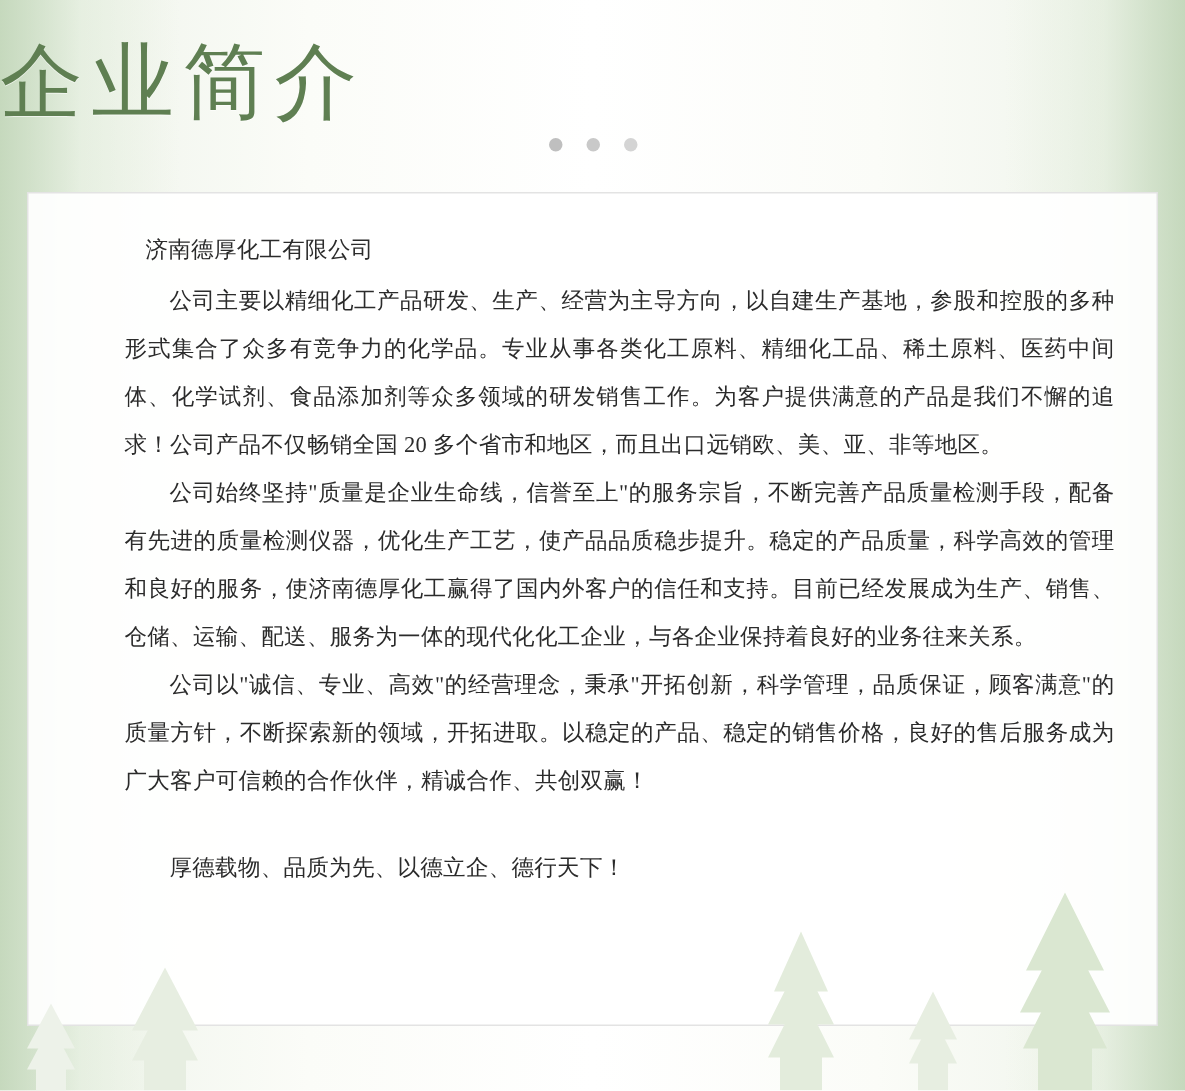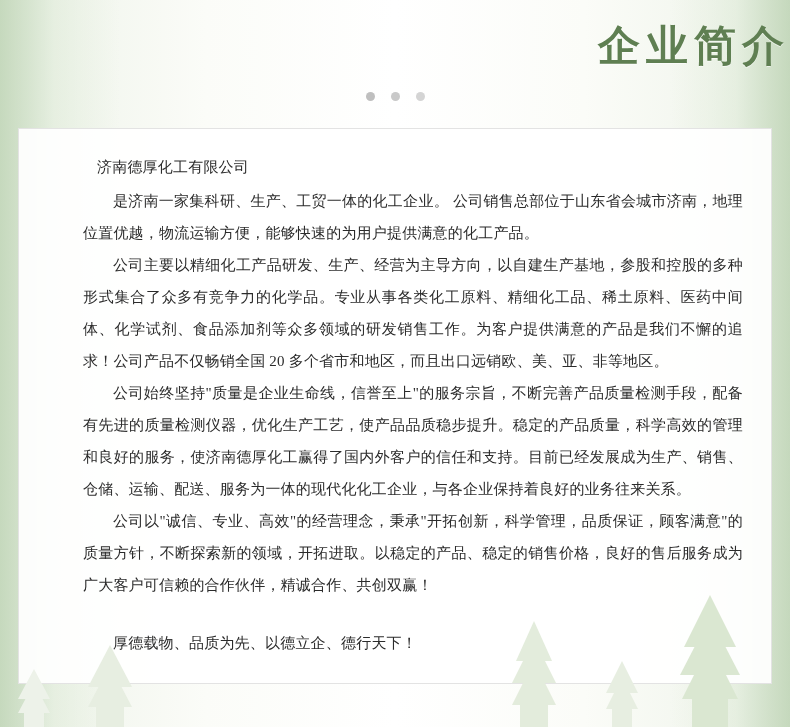--- a/index.html
+++ b/index.html
@@ -43,24 +43,24 @@
     right: 0;
     bottom: 0;
     height: 140px;
     pointer-events: none;
   }
   .title {
     position: absolute;
     top: 18px;
     left: 0;
     right: 0;
-    text-align: right;
+    text-align: left;
     font-family: "DejaVu Sans", sans-serif;
-    font-size: 42px;
-    font-weight: bold;
+    font-size: 55px;
+    font-weight: normal;
     letter-spacing: 6px;
     color: #5f7f52;
     text-shadow: 0 1px 0 rgba(255,255,255,0.6);
   }
   .dots {
     position: absolute;
     top: 92px;
     left: 0;
     right: 0;
     display: flex;
@@ -121,21 +121,20 @@
 
   <div class="dots">
     <span class="dot d1"></span>
     <span class="dot d2"></span>
     <span class="dot d3"></span>
   </div>
 
   <div class="card">
     <div class="body-text">
       <p class="company-name">济南德厚化工有限公司</p>
-      <p class="para">是济南一家集科研、生产、工贸一体的化工企业。 公司销售总部位于山东省会城市济南，地理位置优越，物流运输方便，能够快速的为用户提供满意的化工产品。</p>
       <p class="para">公司主要以精细化工产品研发、生产、经营为主导方向，以自建生产基地，参股和控股的多种形式集合了众多有竞争力的化学品。专业从事各类化工原料、精细化工品、稀土原料、医药中间体、化学试剂、食品添加剂等众多领域的研发销售工作。为客户提供满意的产品是我们不懈的追求！公司产品不仅畅销全国 20 多个省市和地区，而且出口远销欧、美、亚、非等地区。</p>
       <p class="para">公司始终坚持"质量是企业生命线，信誉至上"的服务宗旨，不断完善产品质量检测手段，配备有先进的质量检测仪器，优化生产工艺，使产品品质稳步提升。稳定的产品质量，科学高效的管理和良好的服务，使济南德厚化工赢得了国内外客户的信任和支持。目前已经发展成为生产、销售、仓储、运输、配送、服务为一体的现代化化工企业，与各企业保持着良好的业务往来关系。</p>
       <p class="para">公司以"诚信、专业、高效"的经营理念，秉承"开拓创新，科学管理，品质保证，顾客满意"的质量方针，不断探索新的领域，开拓进取。以稳定的产品、稳定的销售价格，良好的售后服务成为广大客户可信赖的合作伙伴，精诚合作、共创双赢！</p>
       <p class="slogan">厚德载物、品质为先、以德立企、德行天下！</p>
     </div>
   </div>
 
   <svg class="trees" viewBox="0 0 790 140" preserveAspectRatio="none">
     <g fill="#e3ecdc">
       <path d="M520 140 L520 118 L512 118 L534 74 L556 118 L548 118 L548 140 Z"></path>

